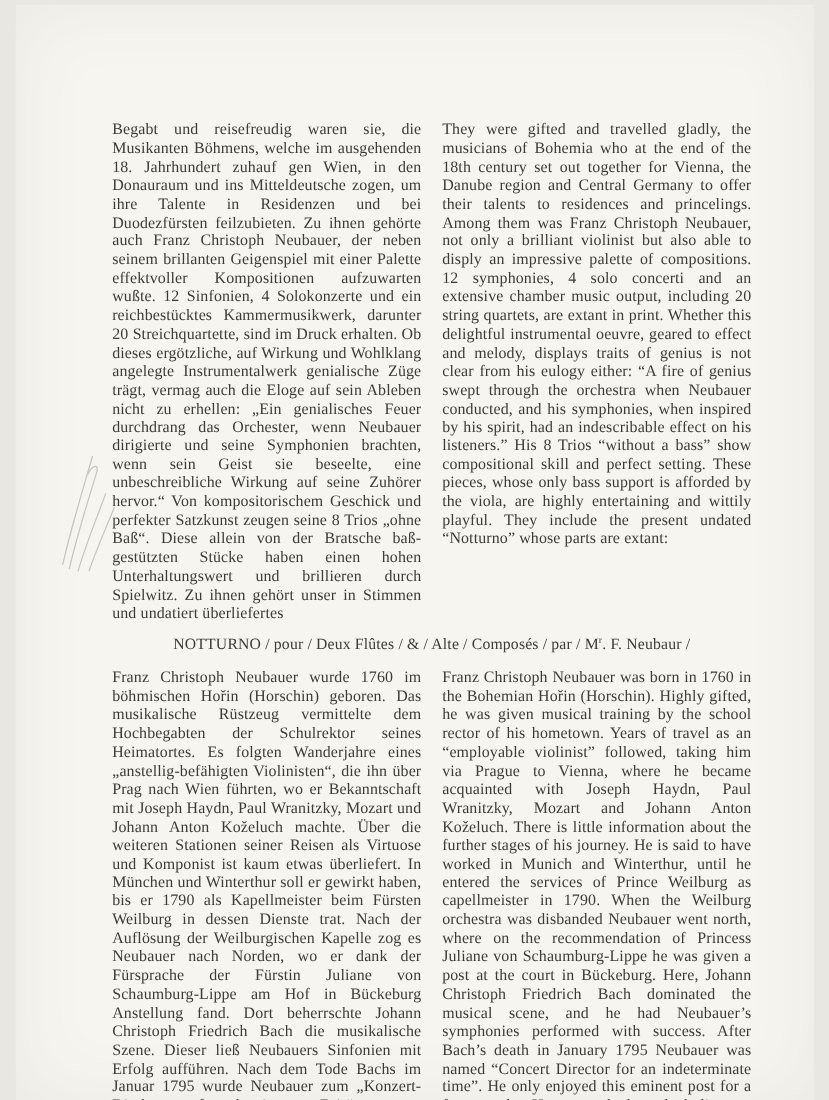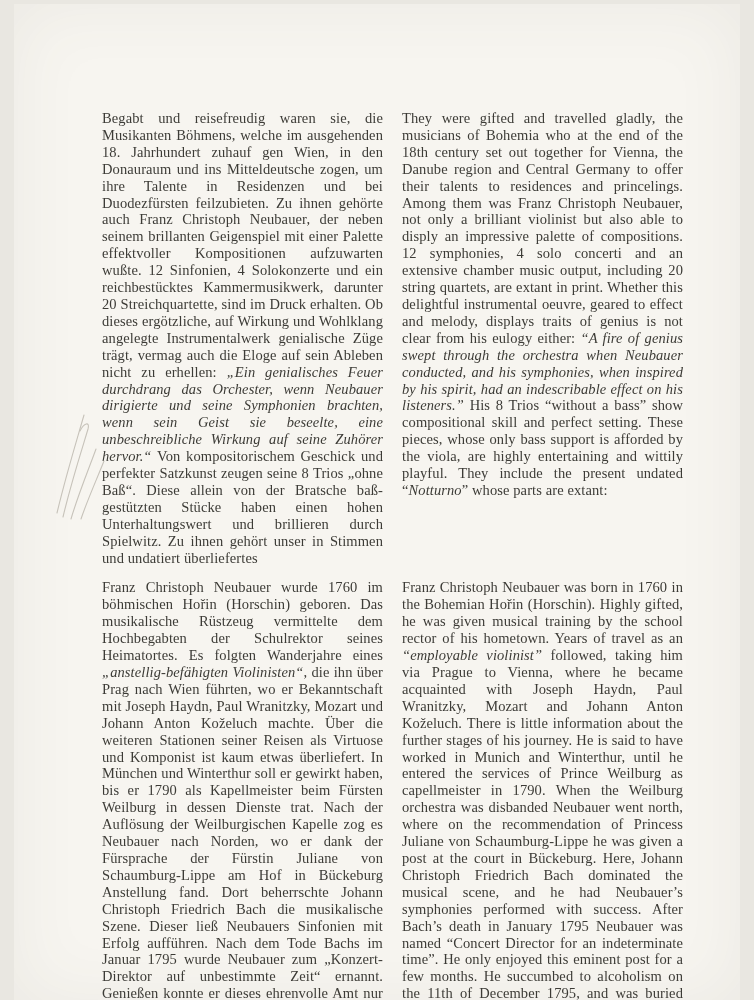--- a/index.html
+++ b/index.html
@@ -32,21 +32,21 @@
     text-justify: inter-word;
     letter-spacing: 0.1px;
   }
   .citation {
     margin: 11px 0 13px 0;
     text-align: center;
     font-size: 14.3px;
     line-height: 18px;
     letter-spacing: 0.15px;
   }
-  .seg-italic { font-style: italic; }
+  .seg-italic { }
   .seg-roman  { font-style: normal; }
   .seg-sup    { vertical-align: super; font-size: 0.62em; line-height: 0; }
   .scribble {
     position: absolute;
     left: 36px;
     top: 405px;
     width: 72px;
     height: 112px;
     pointer-events: none;
   }
@@ -64,20 +64,21 @@
       <path d="M54 52 C 46 72, 37 92, 31 110"></path>
     </g>
   </svg>
 
   <div class="columns top">
     <div class="col"><span class="seg-roman">Begabt und reisefreudig waren sie, die Musikanten Böhmens, welche im ausgehenden 18. Jahrhundert zuhauf gen Wien, in den Donauraum und ins Mitteldeutsche zogen, um ihre Talente in Residenzen und bei Duodezfürsten feilzubieten. Zu ihnen gehörte auch Franz Christoph Neubauer, der neben seinem brillanten Geigenspiel mit einer Palette effektvoller Kompositionen aufzuwarten wußte. 12 Sinfonien, 4 Solokonzerte und ein reichbestücktes Kammermusikwerk, darunter 20 Streichquartette, sind im Druck erhalten. Ob dieses ergötzliche, auf Wirkung und Wohlklang angelegte Instrumentalwerk genialische Züge trägt, vermag auch die Eloge auf sein Ableben nicht zu erhellen: </span><span class="seg-italic">„Ein genialisches Feuer durchdrang das Orchester, wenn Neubauer dirigierte und seine Symphonien brachten, wenn sein Geist sie beseelte, eine unbeschreibliche Wirkung auf seine Zuhörer hervor.“</span><span class="seg-roman"> Von kompositorischem Geschick und perfekter Satzkunst zeugen seine 8 Trios „ohne Baß“. Diese allein von der Bratsche baß-gestützten Stücke haben einen hohen Unterhaltungswert und brillieren durch Spielwitz. Zu ihnen gehört unser in Stimmen und undatiert überliefertes</span></div>
     <div class="col"><span class="seg-roman">They were gifted and travelled gladly, the musicians of Bohemia who at the end of the 18th century set out together for Vienna, the Danube region and Central Germany to offer their talents to residences and princelings. Among them was Franz Christoph Neubauer, not only a brilliant violinist but also able to disply an impressive palette of compositions. 12 symphonies, 4 solo concerti and an extensive chamber music output, including 20 string quartets, are extant in print. Whether this delightful instrumental oeuvre, geared to effect and melody, displays traits of genius is not clear from his eulogy either: </span><span class="seg-italic">“A fire of genius swept through the orchestra when Neubauer conducted, and his symphonies, when inspired by his spirit, had an indescribable effect on his listeners.”</span><span class="seg-roman"> His 8 Trios “without a bass” show compositional skill and perfect setting. These pieces, whose only bass support is afforded by the viola, are highly entertaining and wittily playful. They include the present undated “</span><span class="seg-italic">Notturno</span><span class="seg-roman">” whose parts are extant:</span></div>
   </div>
 
   <div class="citation">
+    <div><span class="seg-roman">NOTTURNO / </span><span class="seg-italic">pour / Deux Flûtes / &amp; / Alte / Composés / par / </span><span class="seg-roman">M</span><span class="seg-sup">r</span><span class="seg-roman">. F. Neubaur /</span></div>
   </div>
 
   <div class="columns bottom">
     <div class="col"><span class="seg-roman">Franz Christoph Neubauer wurde 1760 im böhmischen Hořin (Horschin) geboren. Das musikalische Rüstzeug vermittelte dem Hochbegabten der Schulrektor seines Heimatortes. Es folgten Wanderjahre eines </span><span class="seg-italic">„anstellig-befähigten Violinisten“</span><span class="seg-roman">, die ihn über Prag nach Wien führten, wo er Bekanntschaft mit Joseph Haydn, Paul Wranitzky, Mozart und Johann Anton Koželuch machte. Über die weiteren Stationen seiner Reisen als Virtuose und Komponist ist kaum etwas überliefert. In München und Winterthur soll er gewirkt haben, bis er 1790 als Kapellmeister beim Fürsten Weilburg in dessen Dienste trat. Nach der Auflösung der Weilburgischen Kapelle zog es Neubauer nach Norden, wo er dank der Fürsprache der Fürstin Juliane von Schaumburg-Lippe am Hof in Bückeburg Anstellung fand. Dort beherrschte Johann Christoph Friedrich Bach die musikalische Szene. Dieser ließ Neubauers Sinfonien mit Erfolg aufführen. Nach dem Tode Bachs im Januar 1795 wurde Neubauer zum „Konzert-Direktor auf unbestimmte Zeit“ ernannt. Genießen konnte er dieses ehrenvolle Amt nur wenige Monate. Er erlag seiner Trunksucht am 11. Dezember 1795 und wurde an der Seite Bachs begraben.</span></div>
     <div class="col"><span class="seg-roman">Franz Christoph Neubauer was born in 1760 in the Bohemian Hořin (Horschin). Highly gifted, he was given musical training by the school rector of his hometown. Years of travel as an </span><span class="seg-italic">“employable violinist”</span><span class="seg-roman"> followed, taking him via Prague to Vienna, where he became acquainted with Joseph Haydn, Paul Wranitzky, Mozart and Johann Anton Koželuch. There is little information about the further stages of his journey. He is said to have worked in Munich and Winterthur, until he entered the services of Prince Weilburg as capellmeister in 1790. When the Weilburg orchestra was disbanded Neubauer went north, where on the recommendation of Princess Juliane von Schaumburg-Lippe he was given a post at the court in Bückeburg. Here, Johann Christoph Friedrich Bach dominated the musical scene, and he had Neubauer’s symphonies performed with success. After Bach’s death in January 1795 Neubauer was named “Concert Director for an indeterminate time”. He only enjoyed this eminent post for a few months. He succumbed to alcoholism on the 11th of December 1795, and was buried beside Bach.</span></div>
   </div>
 
 </div>
 
 </body></html>

